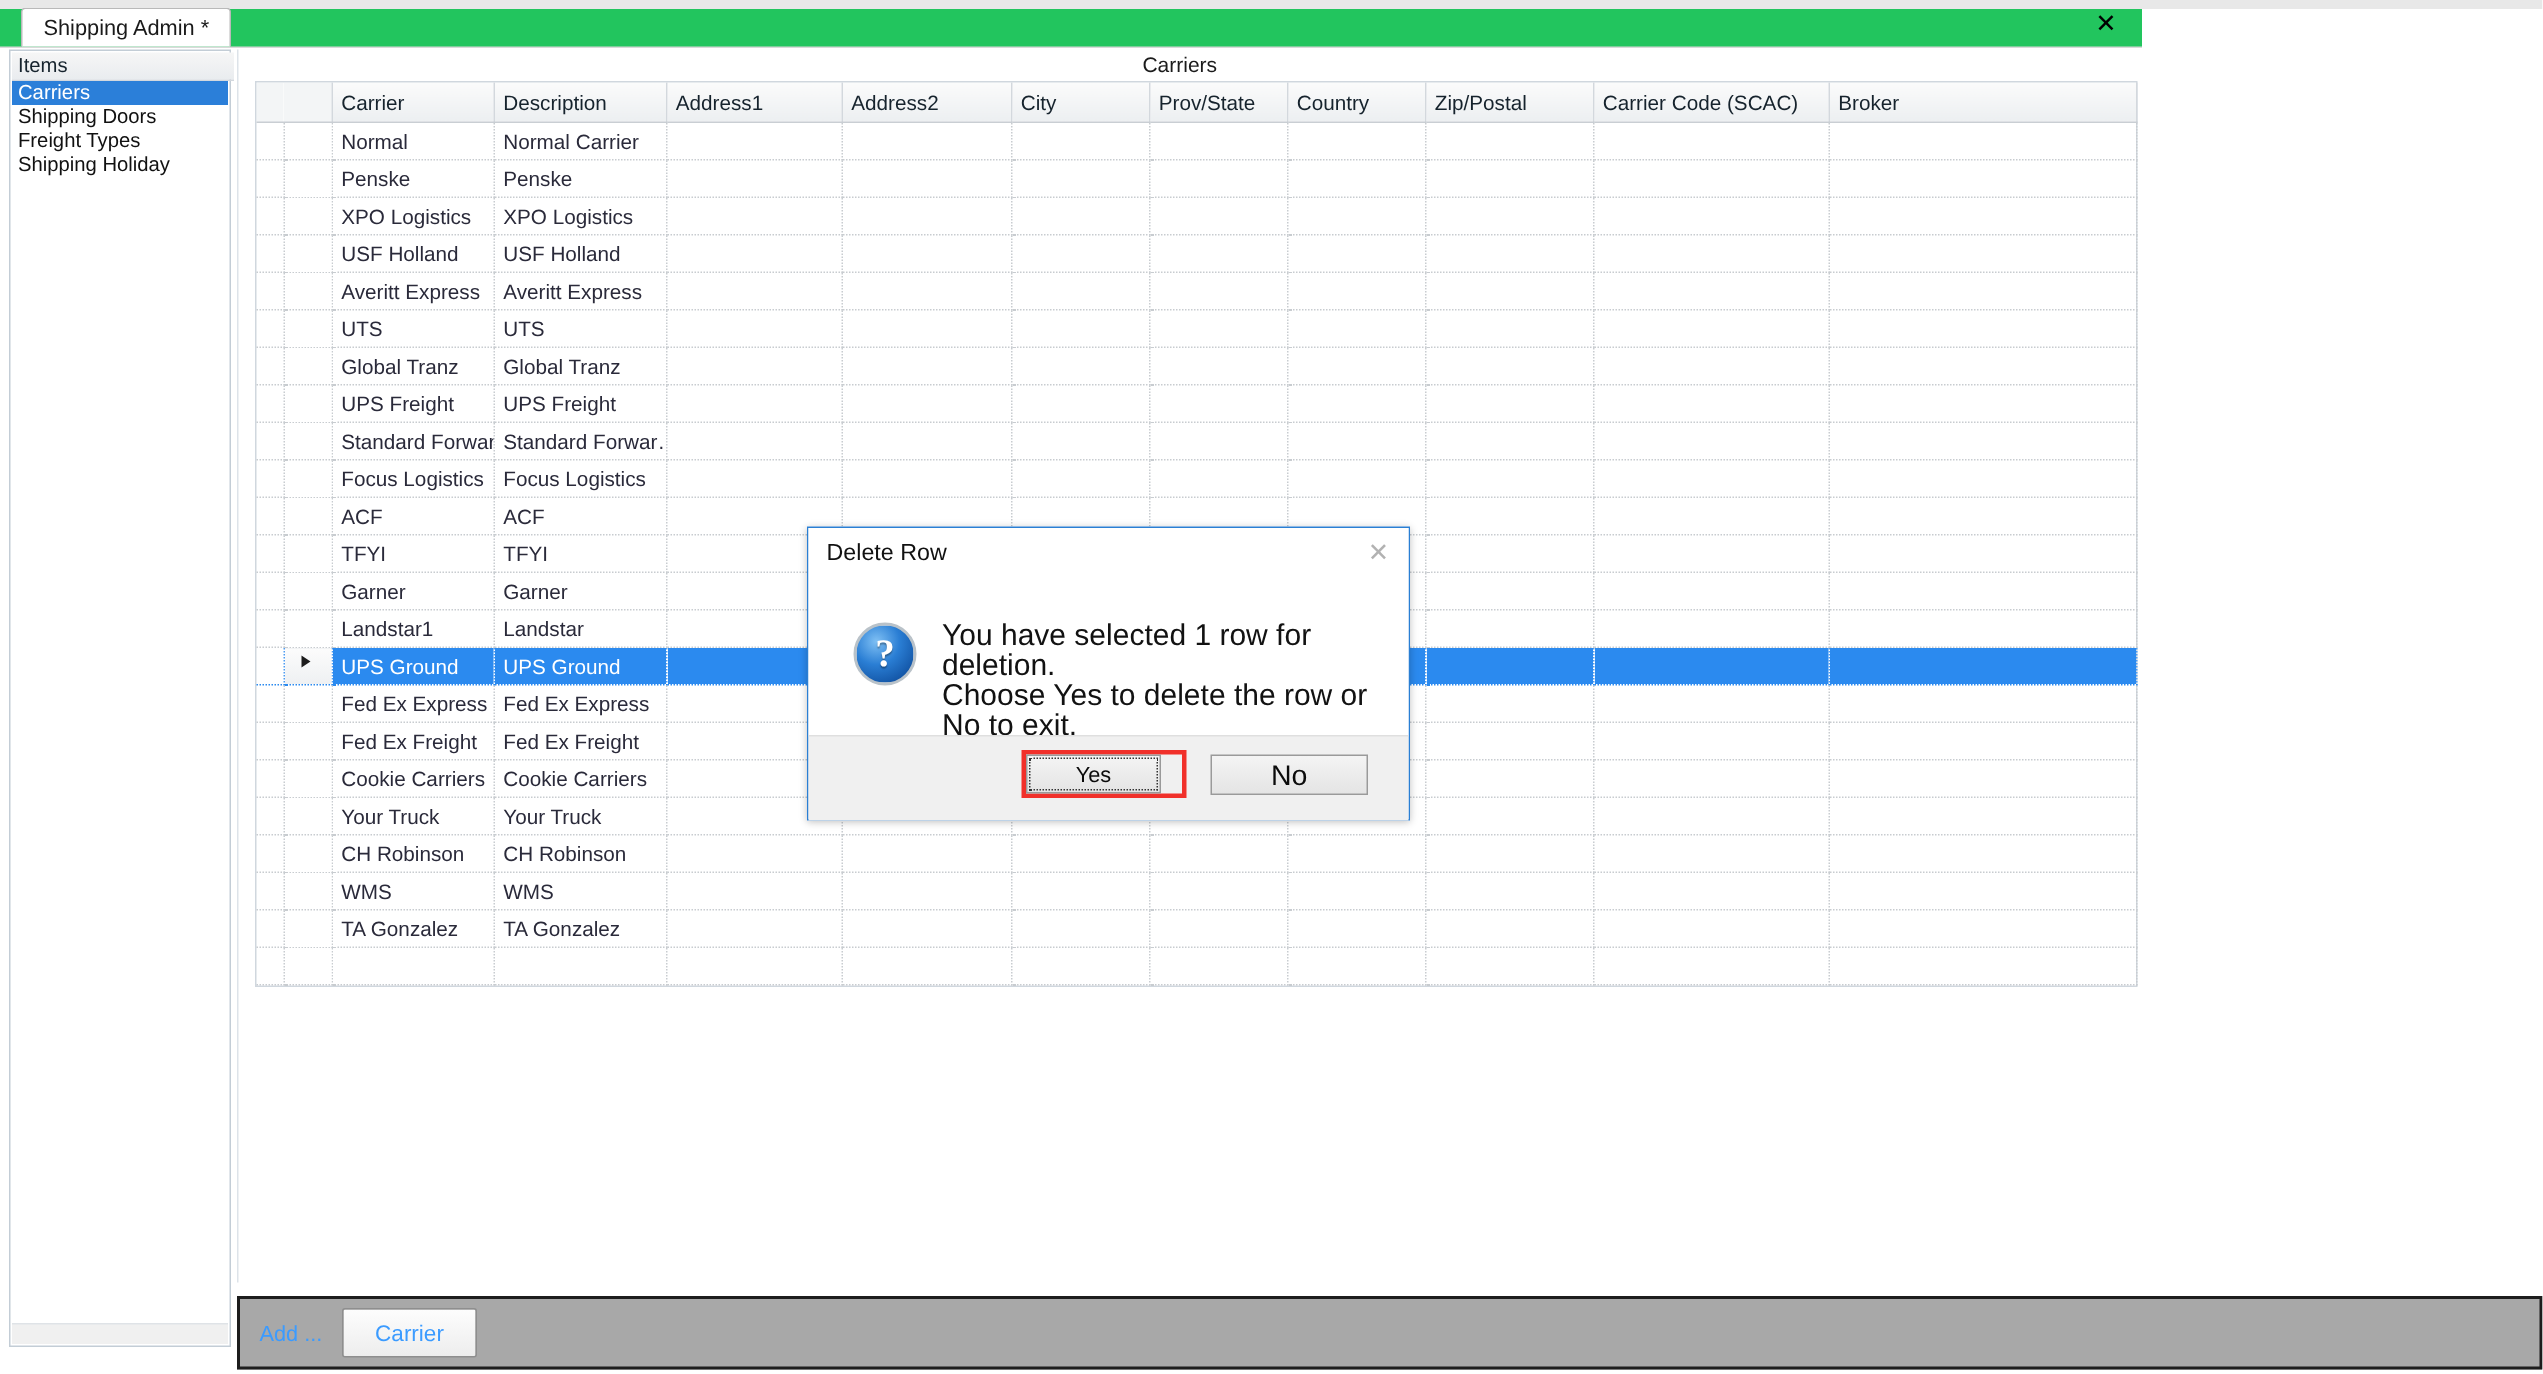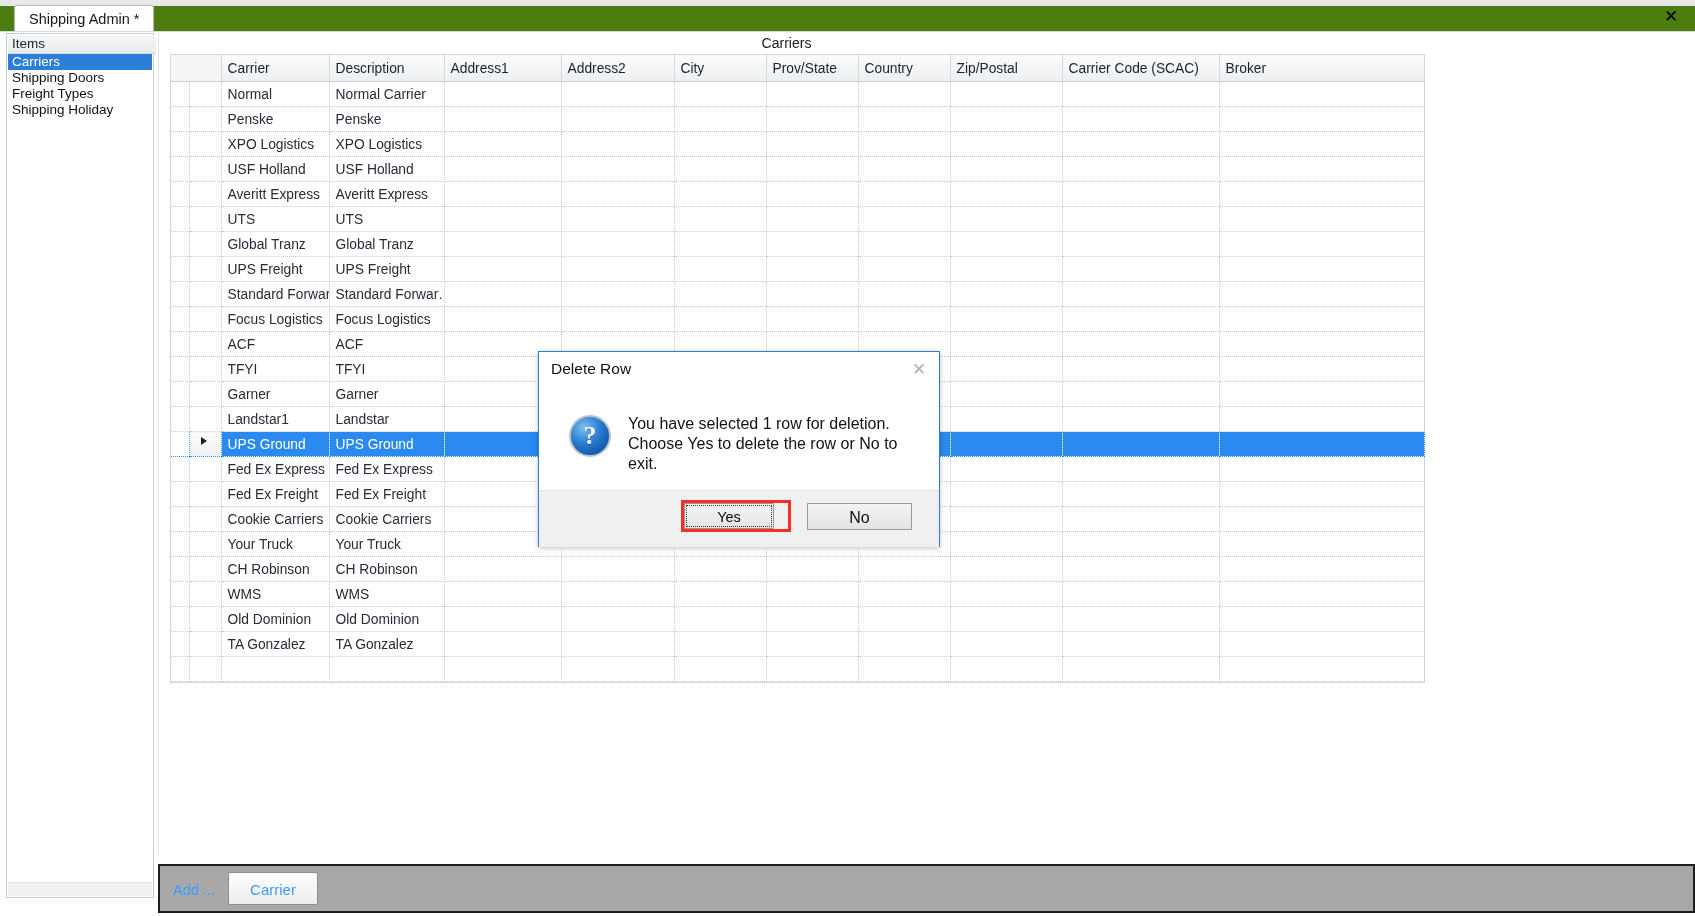--- a/index.html
+++ b/index.html
@@ -11,22 +11,22 @@
   }
   #root {
     position: relative;
     width: 1695px; height: 916px;
     background: #ffffff;
   }
 
   
   .topstrip {
     position: absolute; left: 0; top: 0;
-    width: 1695px; height: 31px;
-    background: #4d7c0f;
+    width: 1428px; height: 31px;
+    background: #22c55e;
     border-bottom: 1px solid #d9d9d9;
   }
   .topstrip-inner {
     position: absolute; left: 0; top: 0;
     width: 1695px; height: 6px;
     background: #e8e8e8;
   }
   .tab {
     position: absolute; left: 14px; top: 5px;
     height: 26px;
@@ -250,21 +250,21 @@
     text-align: center;
     color: #ffffff;
     font-size: 26px;
     font-weight: bold;
     font-family: "Liberation Serif", serif;
     text-shadow: 0 1px 1px rgba(0,0,0,0.35);
   }
   .msg {
     position: absolute; left: 89px; top: 26px;
     width: 300px;
-    font-size: 16px;
+    font-size: 20px;
     color: #121212;
     line-height: 20px;
   }
   .modal-footer {
     position: absolute; left: 0; top: 138px;
     width: 400px; height: 56px;
     background: #f0f0f0;
     border-top: 1px solid #dfdfdf;
   }
   .btn-yes-wrap {
@@ -285,21 +285,21 @@
     line-height: 26px;
     text-align: center;
     cursor: pointer;
     box-sizing: border-box;
   }
   .btn-no {
     position: absolute; left: 268px; top: 12px;
     width: 105px; height: 27px;
     background: linear-gradient(to bottom,#f4f4f4 0%,#e4e4e4 100%);
     border: 1px solid #9a9a9a;
-    font-size: 16px;
+    font-size: 19px;
     color: #0b0b0b;
     line-height: 27px;
     text-align: center;
     cursor: pointer;
     box-sizing: border-box;
   }
 </style>
 </head>
 <body>
 
@@ -650,34 +650,20 @@
               <td></td>
               <td></td>
               <td></td>
               <td></td>
               <td></td>
               <td></td>
             </tr>
             <tr class="">
               <td class="spacer"></td>
               <td class="rowhdr"></td>
-              <td>Old Dominion</td>
-              <td>Old Dominion</td>
-              <td></td>
-              <td></td>
-              <td></td>
-              <td></td>
-              <td></td>
-              <td></td>
-              <td></td>
-              <td></td>
-            </tr>
-            <tr class="">
-              <td class="spacer"></td>
-              <td class="rowhdr"></td>
               <td>TA Gonzalez</td>
               <td>TA Gonzalez</td>
               <td></td>
               <td></td>
               <td></td>
               <td></td>
               <td></td>
               <td></td>
               <td></td>
               <td></td>

